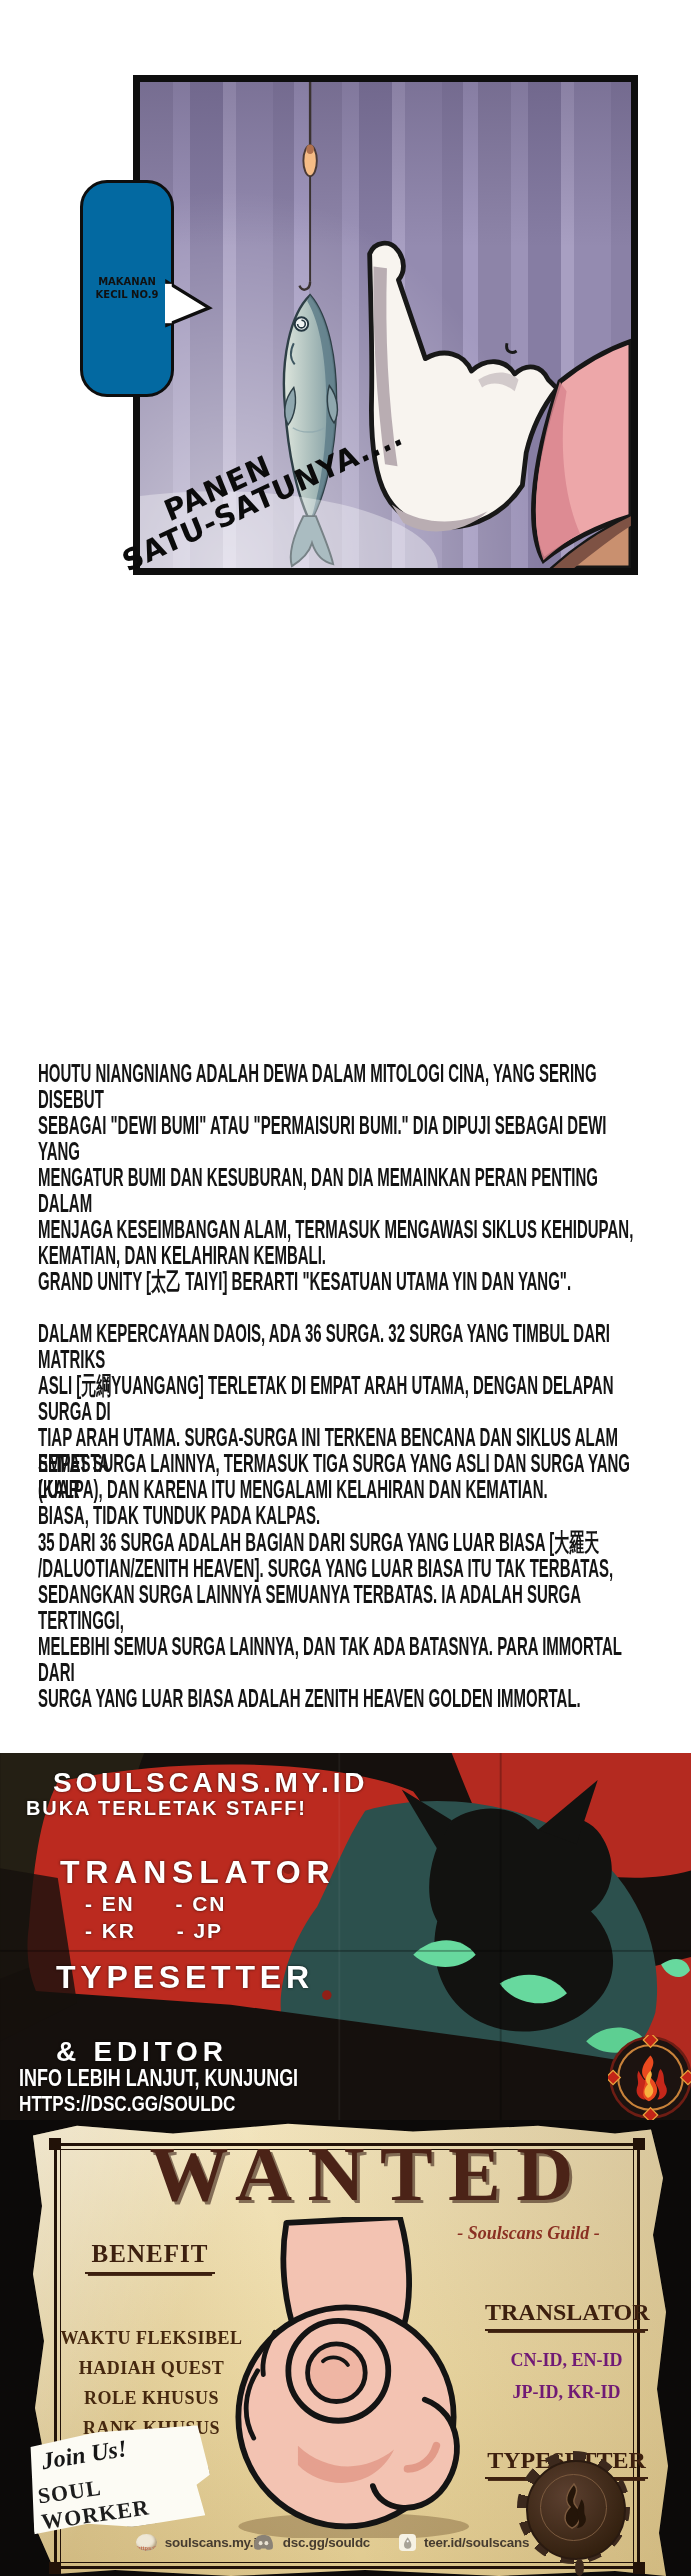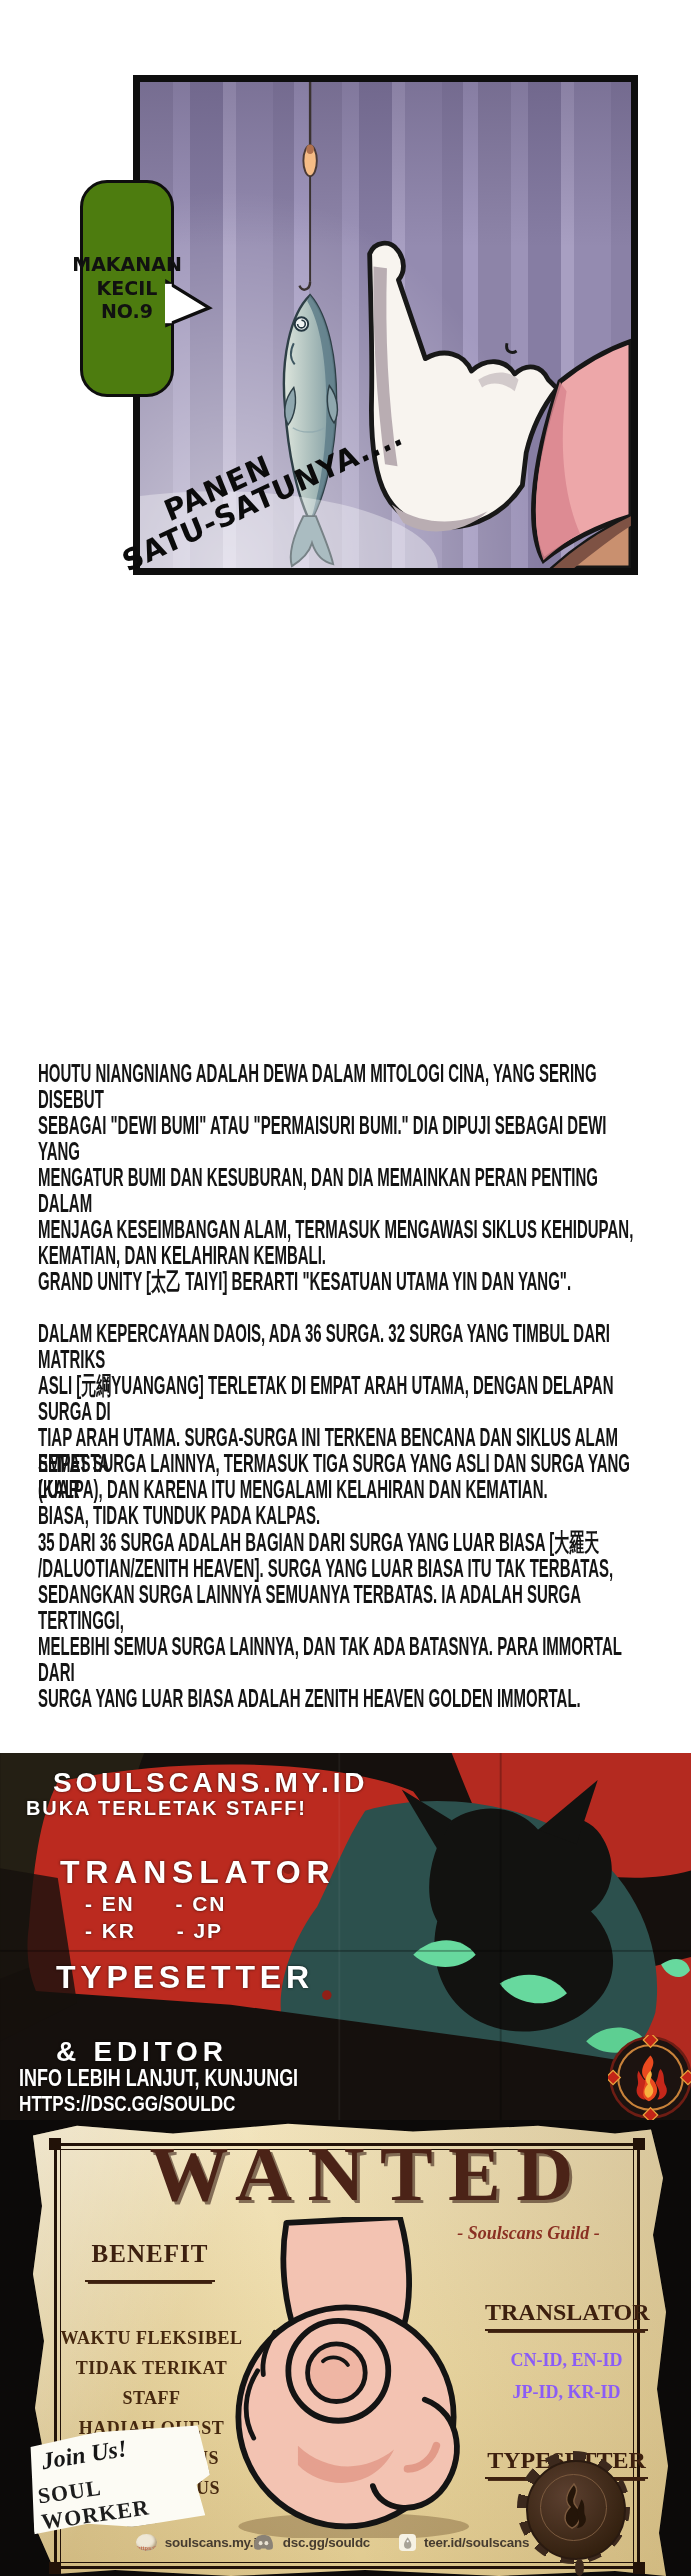--- a/index.html
+++ b/index.html
@@ -9,23 +9,23 @@
 
   
   #panel{left:133px;top:75px;width:491px;height:486px;border:7.7px solid #0e0e0e;
     background:
       linear-gradient(to bottom, rgba(60,50,85,.28), rgba(60,50,85,0) 34%),
       radial-gradient(ellipse at 18% 100%, rgba(255,255,255,.55), rgba(255,255,255,0) 55%),
       repeating-linear-gradient(90deg,#8d84a8 0 33px,#9c93b8 33px 50px,#867da3 50px 83px,
         #a89fc2 83px 96px,#948bb0 96px 133px,#8a81a6 133px 154px,#a39ac0 154px 169px);}
   #panel svg{position:absolute;left:0;top:0;}
 
-  #bubble{left:80px;top:180px;width:88px;height:211px;background:#4d7c0f;border:3.8px solid #0e0e0e;
+  #bubble{left:80px;top:180px;width:88px;height:211px;background:#0369a1;border:3.8px solid #0e0e0e;
     border-radius:27px;display:flex;align-items:center;justify-content:center;text-align:center;
-    font-family:"DejaVu Sans",sans-serif;font-weight:bold;font-size:19px;line-height:1.25;
+    font-family:"DejaVu Sans",sans-serif;font-weight:bold;font-size:10px;line-height:1.25;
     color:#111;white-space:pre-line;z-index:5;}
   #bubble-tail{left:165px;top:279px;z-index:6;}
 
   #caption{left:108px;top:524px;z-index:7;transform:rotate(-25deg) skewX(-3deg);
     transform-origin:0 0;font-family:"DejaVu Sans",sans-serif;font-weight:bold;color:#0b0b0b;
     font-size:29px;line-height:.98;letter-spacing:1px;white-space:nowrap;}
   #caption .l1{margin-left:58px;display:block;}
 
   
   .note-p{left:38px;width:1018px;transform:scaleX(0.60);transform-origin:0 0;
@@ -65,30 +65,30 @@
   .corner{position:absolute;width:11.5px;height:11.5px;background:#221208;}
 
   #wanted-title{left:0;top:2134px;width:692px;text-align:center;
     font-family:"Liberation Serif",serif;font-weight:bold;font-size:79px;line-height:1;
     letter-spacing:15.4px;color:#4b2317;text-shadow:2.9px 2.9px 0 rgba(43,16,9,.55);margin-left:23px;}
   #wanted-sub{left:413px;top:2223px;width:231px;text-align:center;
     font-family:"Liberation Serif",serif;font-style:italic;font-weight:bold;font-size:18px;
     color:#8a3023;}
   .slab{font-family:"Liberation Serif",serif;font-weight:bold;color:#3d200f;}
   #benefit-title{left:85px;top:2240px;width:130px;text-align:center;font-size:25px;
-    letter-spacing:1px;border-bottom:2.9px solid #3d200f;padding-bottom:12px;
+    letter-spacing:1px;border-bottom:2.9px solid #3d200f;padding-bottom:4px;
     box-shadow:0 4.8px 0 -2.9px #3d200f;}
   #benefit-list{left:46px;top:2303px;width:211px;text-align:center;margin-top:20px;}
   .benefit-line{font-family:"Liberation Serif",serif;font-weight:bold;font-size:18px;
     line-height:30px;color:#46280f;letter-spacing:0.5px;}
   #tr-title{left:485px;top:2299px;width:163px;text-align:center;font-size:24px;
     border-bottom:2.9px solid #3d200f;padding-bottom:2.9px;box-shadow:0 4.8px 0 -2.9px #3d200f;}
   #tr-langs{left:485px;top:2344px;width:163px;text-align:center;}
   .tr-line{font-family:"Liberation Serif",serif;font-weight:bold;font-size:18px;
-    line-height:32px;color:#8b5cf6;}
+    line-height:32px;color:#701a75;}
   #ts-title{left:485px;top:2447px;width:163px;text-align:center;font-size:24px;
     border-bottom:2.9px solid #3d200f;padding-bottom:2.9px;box-shadow:0 4.8px 0 -2.9px #3d200f;}
 
   #point-hand{left:219px;top:2217px;z-index:3;}
 
   #note{left:29px;top:2430px;width:181px;height:98px;background:#fcfbf4;z-index:4;
     transform:rotate(-6deg);box-shadow:4.8px 6.7px 8.6px rgba(30,20,5,.45);
     clip-path:polygon(3% 8%,40% 0,96% 4%,100% 55%,92% 64%,95% 96%,55% 100%,30% 92%,0 97%,2% 40%);}
   #note-l1{position:absolute;left:15.4px;top:7.7px;font-family:"Liberation Serif",serif;
     font-style:italic;font-weight:bold;font-size:24px;color:#161616;transform:rotate(-3deg);}
@@ -265,21 +265,20 @@
       <div class="corner" style="right:-7.7px;bottom:-7.7px;"></div>
     </div>
   </div>
 
   <div id="wanted-title" class="abs">WANTED</div>
   <div id="wanted-sub" class="abs">- Soulscans Guild -</div>
 
   <div id="benefit-title" class="abs slab">BENEFIT</div>
   <div id="benefit-list" class="abs">
     <div class="benefit-line">WAKTU FLEKSIBEL</div>
-    <div class="benefit-line">TIDAK TERIKAT STAFF</div>
     <div class="benefit-line">HADIAH QUEST</div>
     <div class="benefit-line">ROLE KHUSUS</div>
     <div class="benefit-line">RANK KHUSUS</div>
   </div>
 
   <div id="tr-title" class="abs slab">TRANSLATOR</div>
   <div id="tr-langs" class="abs">
     <div class="tr-line">CN-ID, EN-ID</div>
     <div class="tr-line">JP-ID, KR-ID</div>
   </div>

